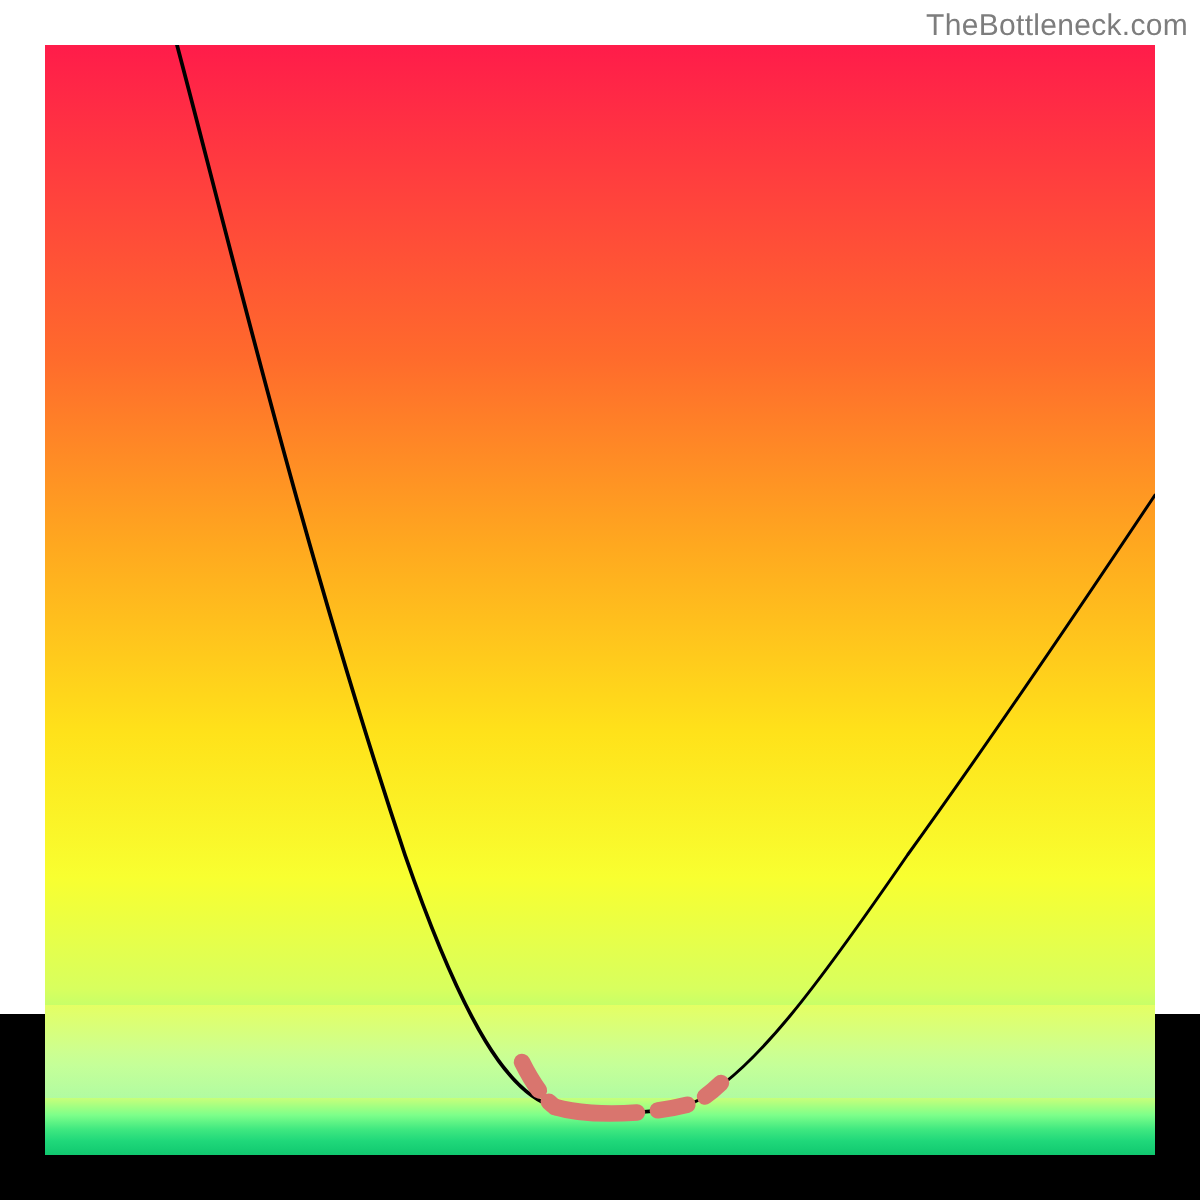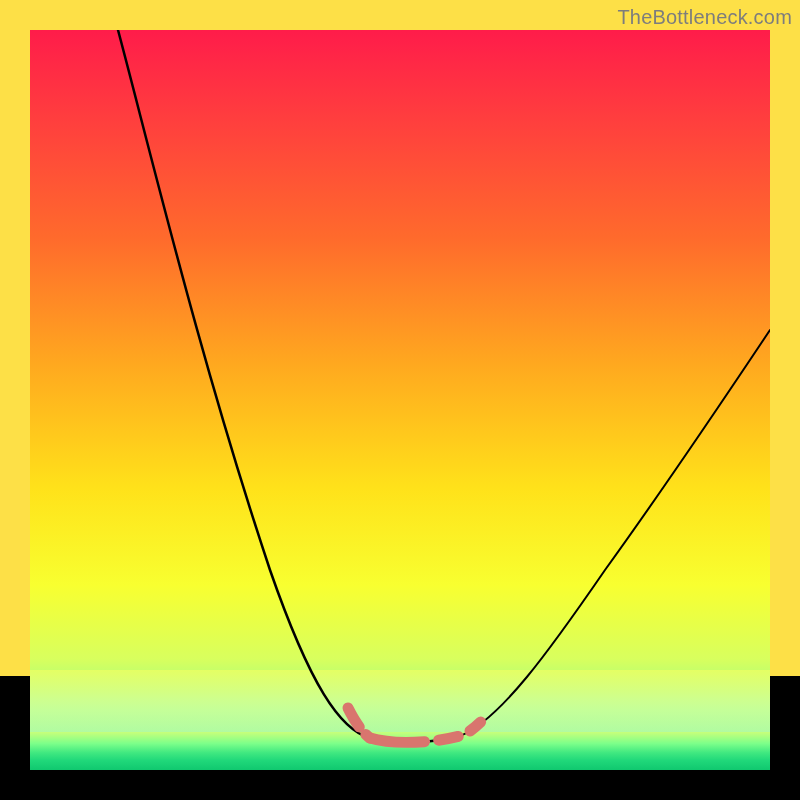--- a/index.html
+++ b/index.html
@@ -8,21 +8,21 @@
     width: 800px;
     height: 800px;
     overflow: hidden;
     background: #000;
     font-family: Arial, Helvetica, sans-serif;
   }
   .frame {
     position: relative;
     width: 800px;
     height: 676px;
-    background: #fde047;
+    background: #ffffff;
   }
   .plot-area {
     position: absolute;
     left: 30px;
     top: 30px;
     width: 740px;
     height: 740px;
     background: linear-gradient(
       to bottom,
       #ff1c4a 0%,

